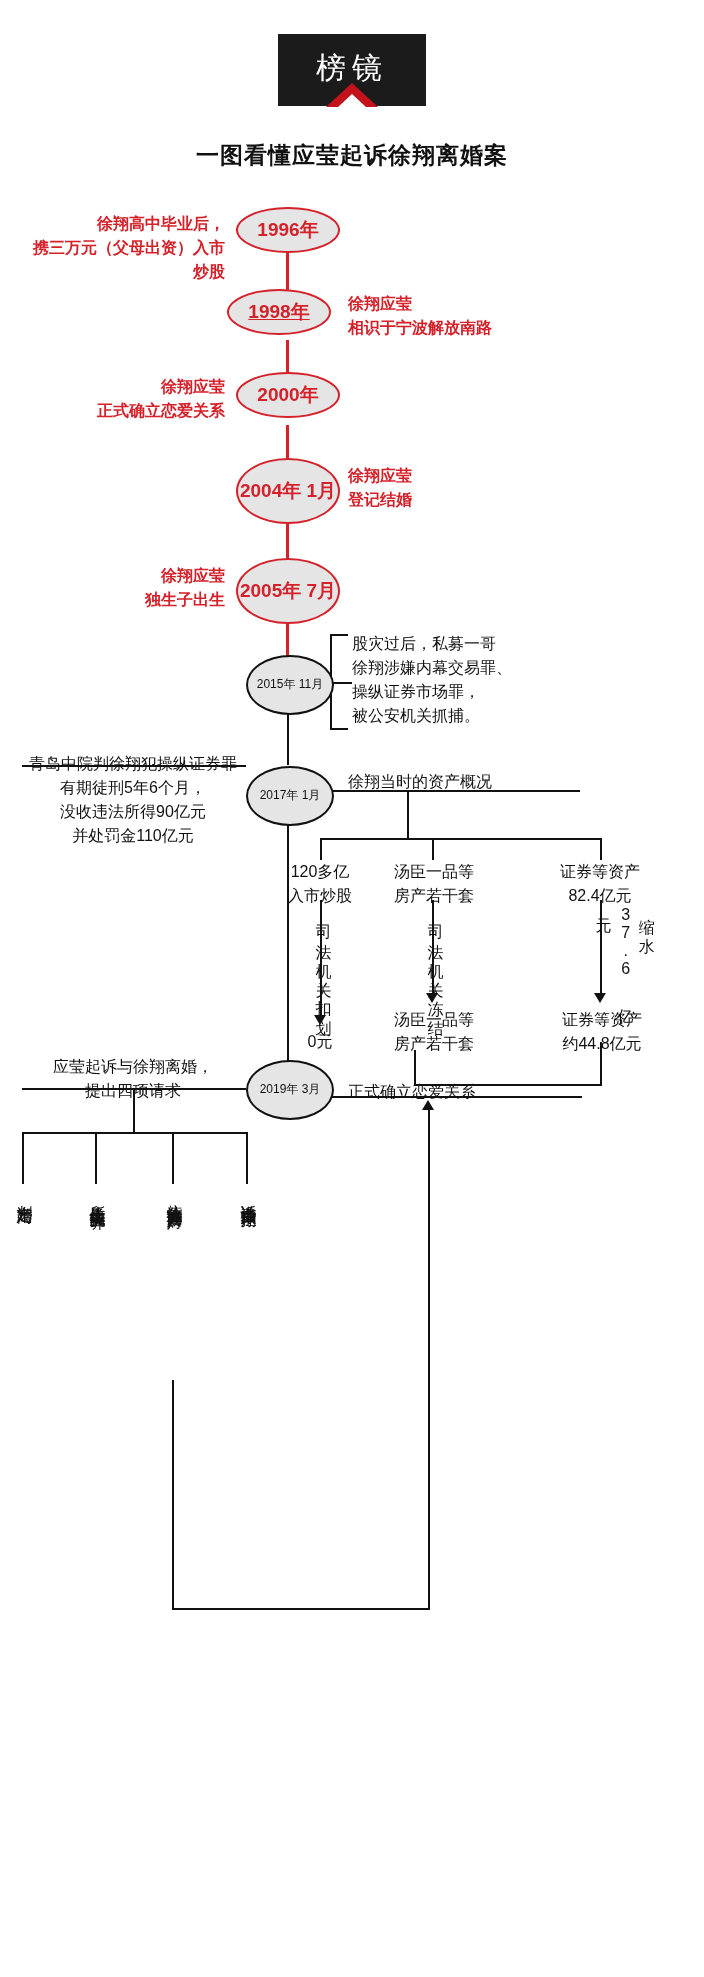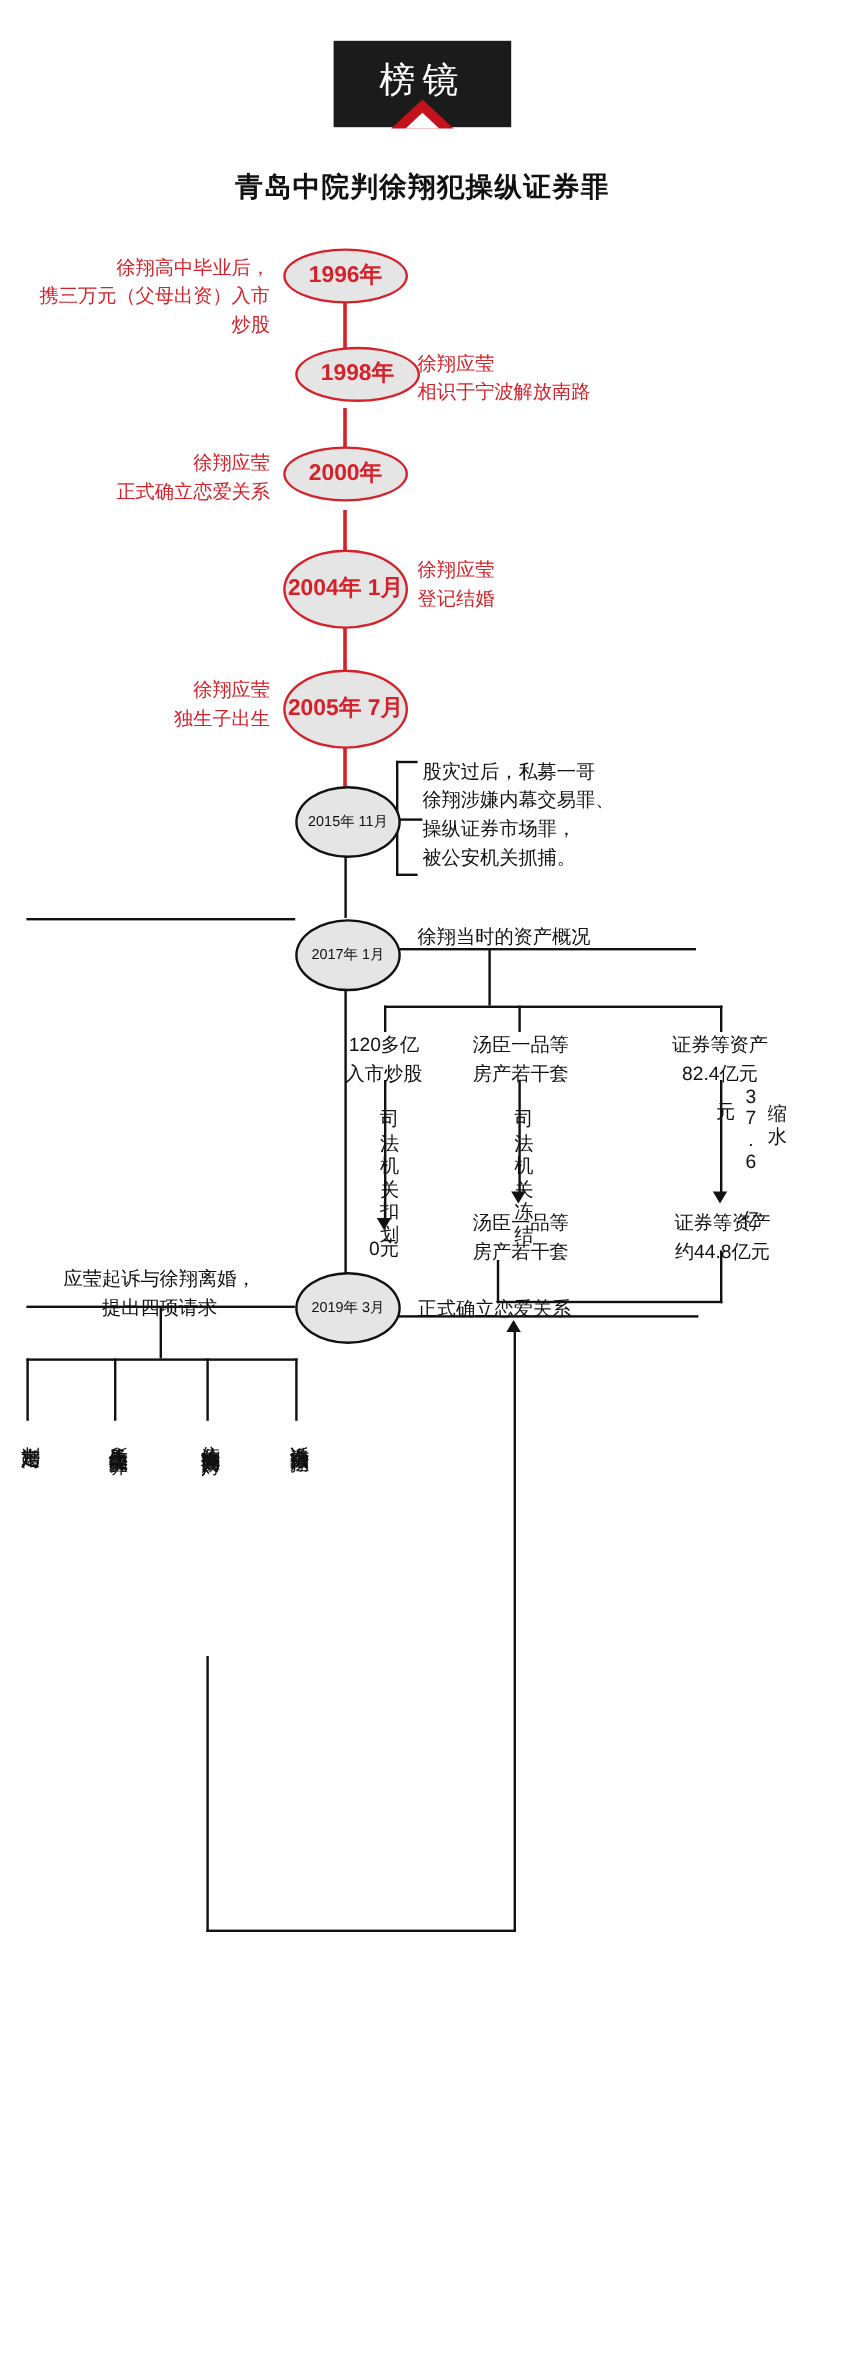--- a/index.html
+++ b/index.html
@@ -125,21 +125,21 @@
 
   .label {
     position: absolute;
     font-size: 16px;
     line-height: 1.5;
     white-space: pre-line;
     z-index: 4;
   }
   .label.red {
     color: #d4212a;
-    font-weight: normal;
+    font-weight: bold;
   }
   .label.black {
     color: #111111;
   }
   .label.r { text-align: right; }
   .label.l { text-align: left; }
   .label.c { text-align: center; }
 
   
   .vlabel {
@@ -176,36 +176,36 @@
 <div class="page">
 
   <div class="logo-wrap">
     <div class="logo">
       <div class="logo-text">榜镜</div>
       <div class="tri"></div>
       <div class="tri-in"></div>
     </div>
   </div>
 
-  <div class="title">青岛中院判徐翔犯操纵证券罪</div>
+  <div class="title">一图看懂应莹起诉徐翔离婚案</div>
 
   <div class="vline" style="left:286px; top:232px; height:74px;"></div>
   <div class="vline" style="left:286px; top:340px; height:52px;"></div>
   <div class="vline" style="left:286px; top:425px; height:54px;"></div>
   <div class="vline" style="left:286px; top:521px; height:42px;"></div>
   <div class="vline" style="left:286px; top:620px; height:46px;"></div>
 
   <div class="vline black" style="left:287px; top:710px; height:55px;"></div>
   <div class="vline black" style="left:287px; top:823px; height:240px;"></div>
 
   <div class="node red" style="left:236px; top:207px; width:100px; height:42px;">
     <span>1996年</span>
   </div>
 
-  <div class="node red" style="left:246px; top:289px; width:100px; height:42px;">
+  <div class="node red" style="left:227px; top:289px; width:100px; height:42px;text-decoration:underline;">
     <span>1998年</span>
   </div>
 
   <div class="node red" style="left:236px; top:372px; width:100px; height:42px;text-align:center;">
     <span>2000年</span>
   </div>
 
   <div class="node red" style="left:236px; top:458px; width:100px; height:62px;">
     <span>2004年
 1月</span>
@@ -249,20 +249,24 @@
   <div class="hline" style="left:330px; top:682px; width:22px;"></div>
   <div class="vline black" style="left:330px; top:634px; height:96px; background:#111;"></div>
   <div class="hline" style="left:330px; top:634px; width:18px;"></div>
   <div class="hline" style="left:330px; top:728px; width:18px;"></div>
   <div class="label black l" style="left:352px; top:632px; width:250px;">股灾过后，私募一哥
 徐翔涉嫌内幕交易罪、
 操纵证券市场罪，
 被公安机关抓捕。</div>
 
   <div class="hline" style="left:22px; top:765px; width:224px;"></div>
+  <div class="label black c" style="left:20px; top:752px; width:226px; position:absolute; transform:translateY(0);" style2="">青岛中院判徐翔犯操纵证券罪
+有期徒刑5年6个月，
+没收违法所得90亿元
+并处罚金110亿元</div>
 
   <div class="hline" style="left:330px; top:790px; width:250px;"></div>
   <div class="label black l" style="left:348px; top:770px; width:230px;">徐翔当时的资产概况</div>
 
   <div class="vline black" style="left:407px; top:790px; height:48px;"></div>
   <div class="hline" style="left:320px; top:838px; width:282px;"></div>
   <div class="vline black" style="left:320px; top:838px; height:22px;"></div>
   <div class="vline black" style="left:432px; top:838px; height:22px;"></div>
   <div class="vline black" style="left:600px; top:838px; height:22px;"></div>
 

